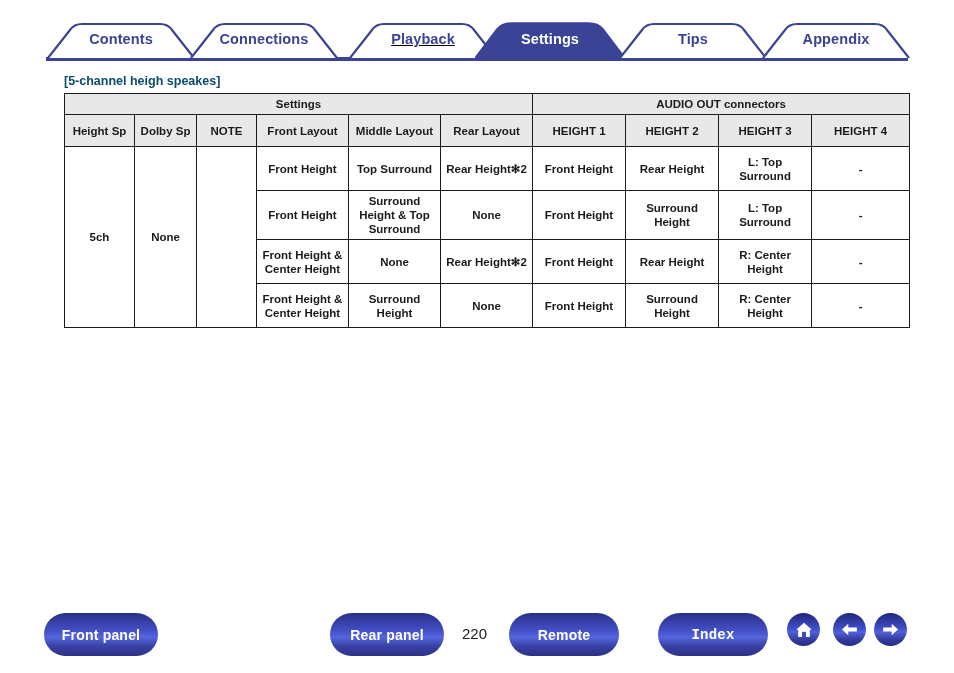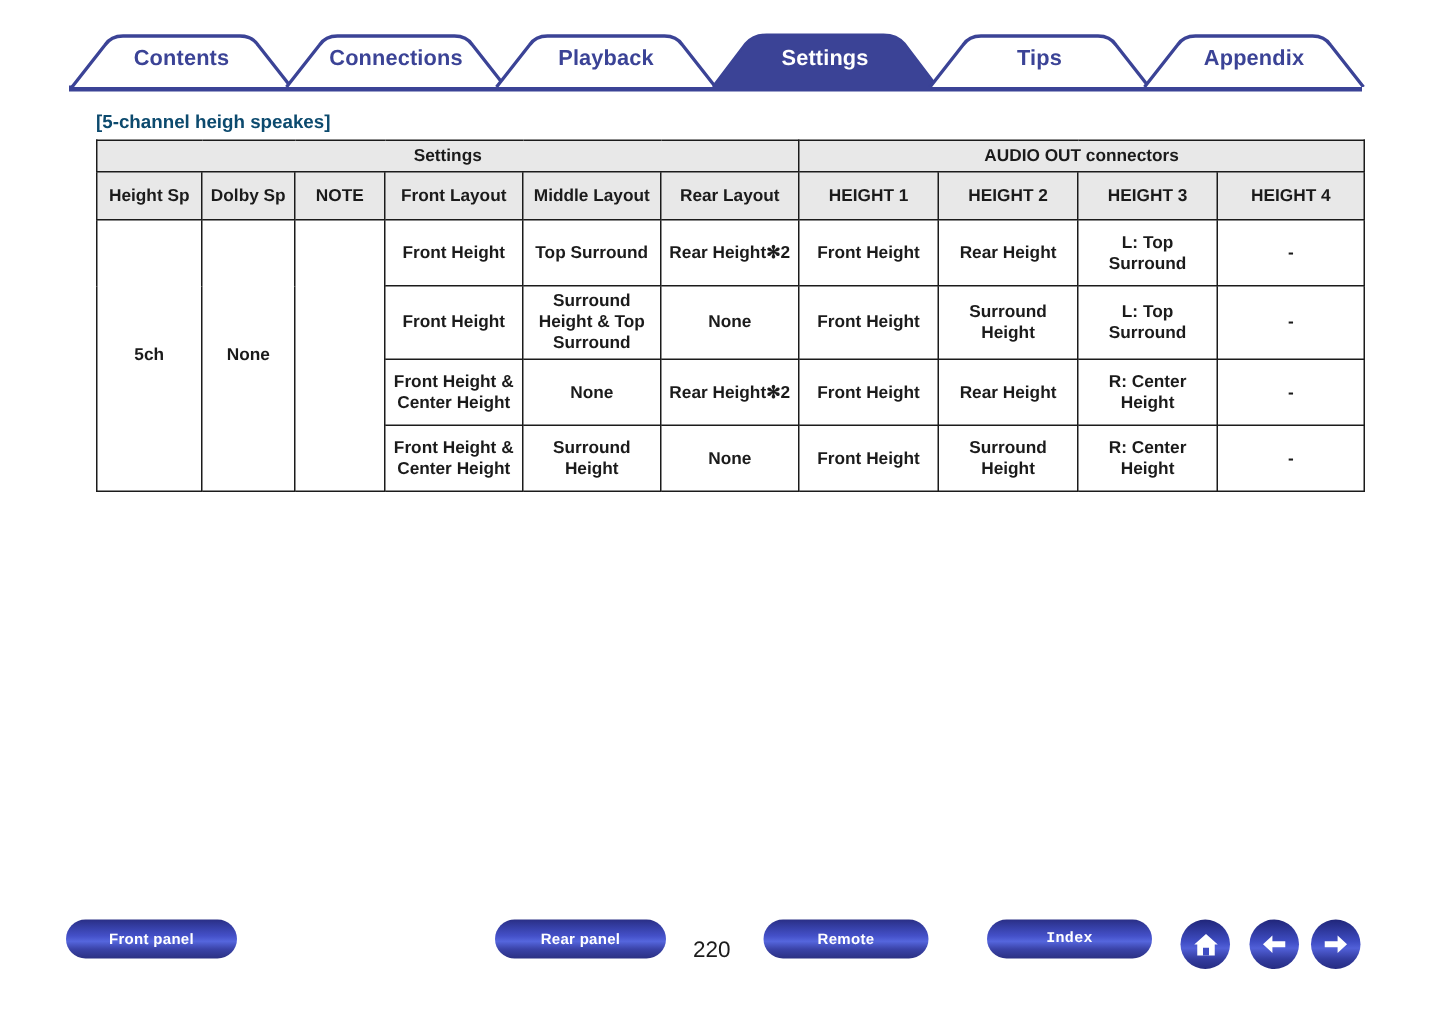--- a/index.html
+++ b/index.html
@@ -98,27 +98,27 @@
 
   
   #bottomnav {
     position: absolute;
     left: 0; top: 613px;
     width: 954px; height: 48px;
   }
   .pill {
     position: absolute;
     top: 0;
-    height: 26px;
+    height: 43px;
     border-radius: 22px;
     display: flex;
     align-items: center;
     justify-content: center;
     color: #ffffff;
-    font-size: 10px;
+    font-size: 14px;
     font-weight: bold;
     letter-spacing: 0.2px;
     white-space: nowrap;
     background: linear-gradient(to bottom,
         #2a2f86 0%,
         #333ca0 16%,
         #4450c8 42%,
         #5566dd 56%,
         #3a43a8 76%,
         #2b3183 100%);
@@ -165,21 +165,21 @@
       <span class="tab-label">Contents</span>
     </div>
 
     <div class="tab" style="left:189px;width:150px;">
       <svg class="tab-shape" viewBox="0 0 150 36" preserveAspectRatio="none">
         <path d="M 2 36 L 24 8 Q 28 2 36 2 L 114 2 Q 122 2 126 8 L 148 36" fill="#ffffff" stroke="#3b4396" stroke-width="2.2" stroke-linejoin="round"></path>
       </svg>
       <span class="tab-label">Connections</span>
     </div>
 
-    <div class="tab" style="left:329px;width:150px;">
+    <div class="tab" style="left:348px;width:150px;text-decoration:underline;">
       <svg class="tab-shape" viewBox="0 0 150 36" preserveAspectRatio="none">
         <path d="M 2 36 L 24 8 Q 28 2 36 2 L 114 2 Q 122 2 126 8 L 148 36" fill="#ffffff" stroke="#3b4396" stroke-width="2.2" stroke-linejoin="round"></path>
       </svg>
       <span class="tab-label">Playback</span>
     </div>
 
     <div class="tab active" style="left:475px;width:150px;">
       <svg class="tab-shape" viewBox="0 0 150 36" preserveAspectRatio="none">
         <path d="M 0 36 L 22 7 Q 27 1 36 1 L 114 1 Q 123 1 128 7 L 150 36 Z" fill="#3b4396" stroke="#3b4396" stroke-width="1.5" stroke-linejoin="round"></path>
       </svg>

